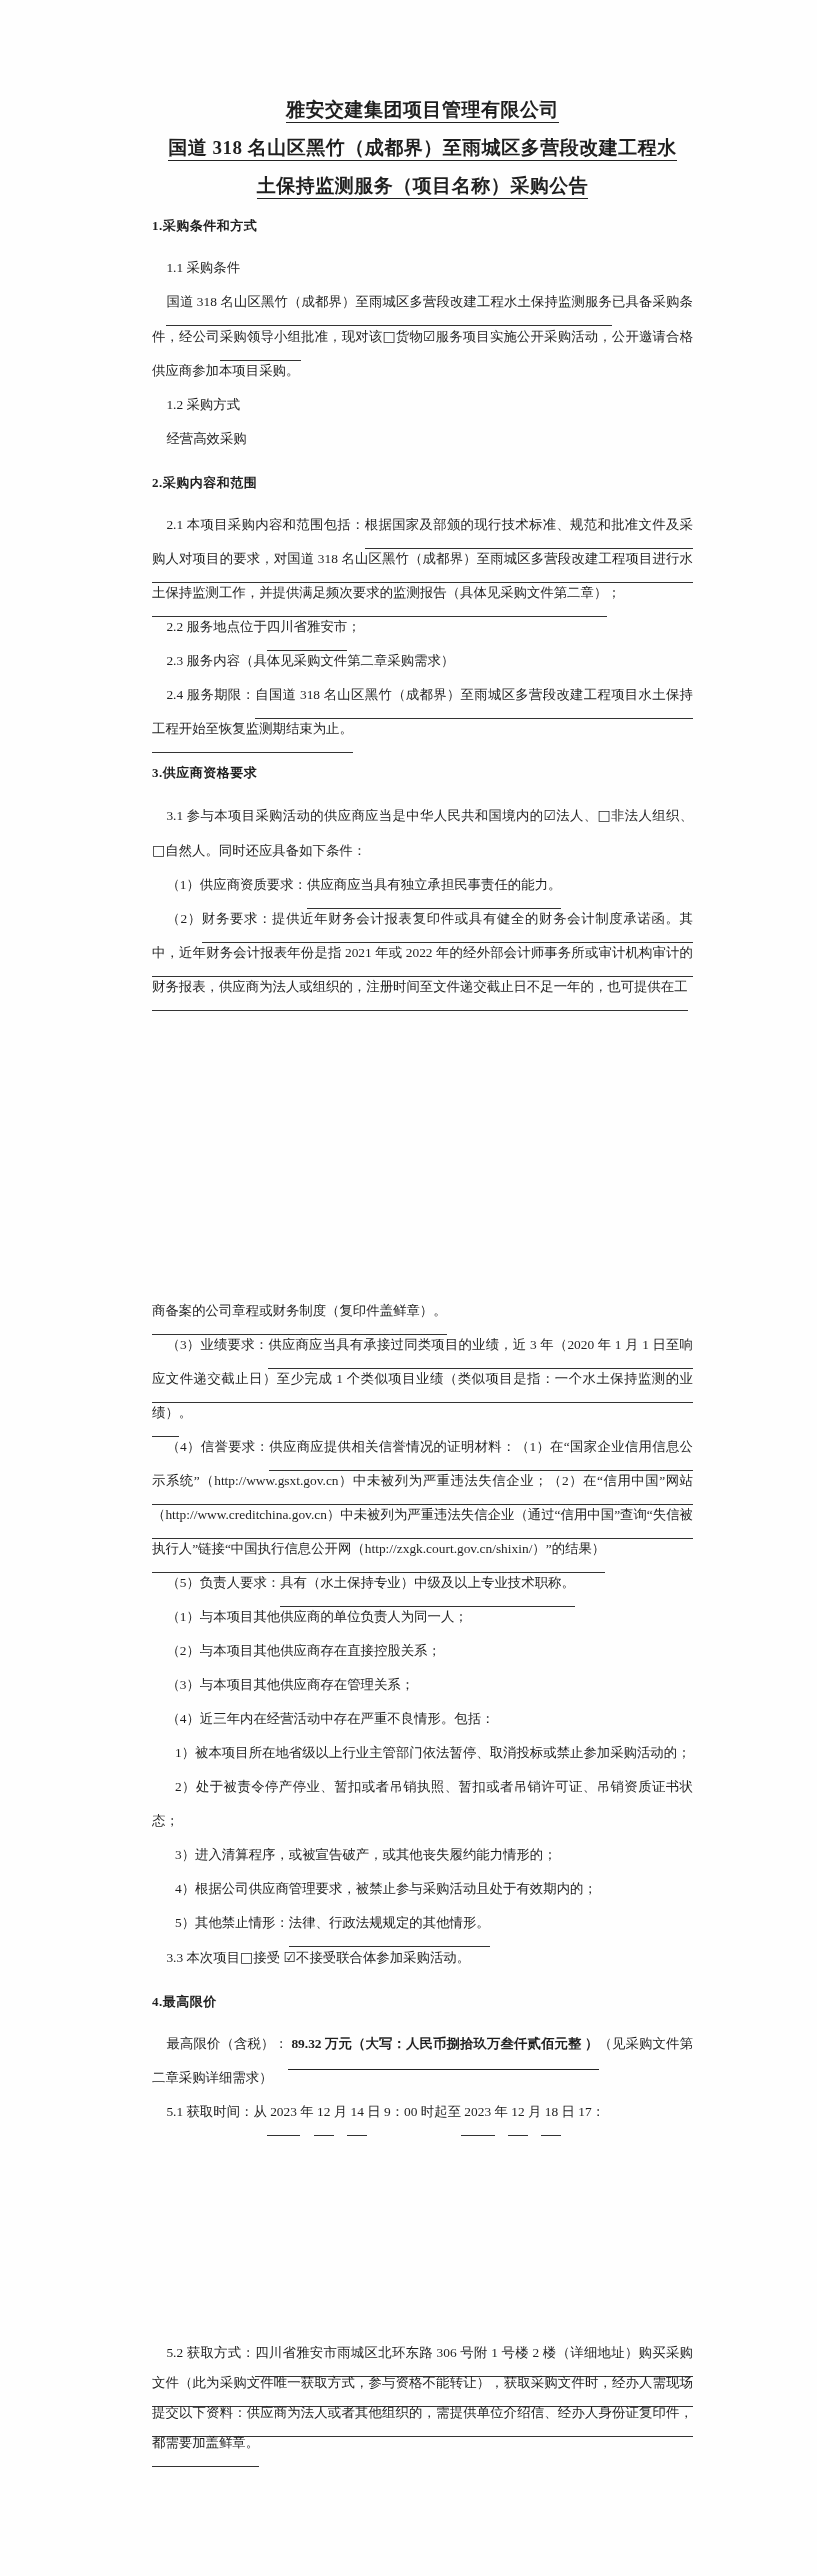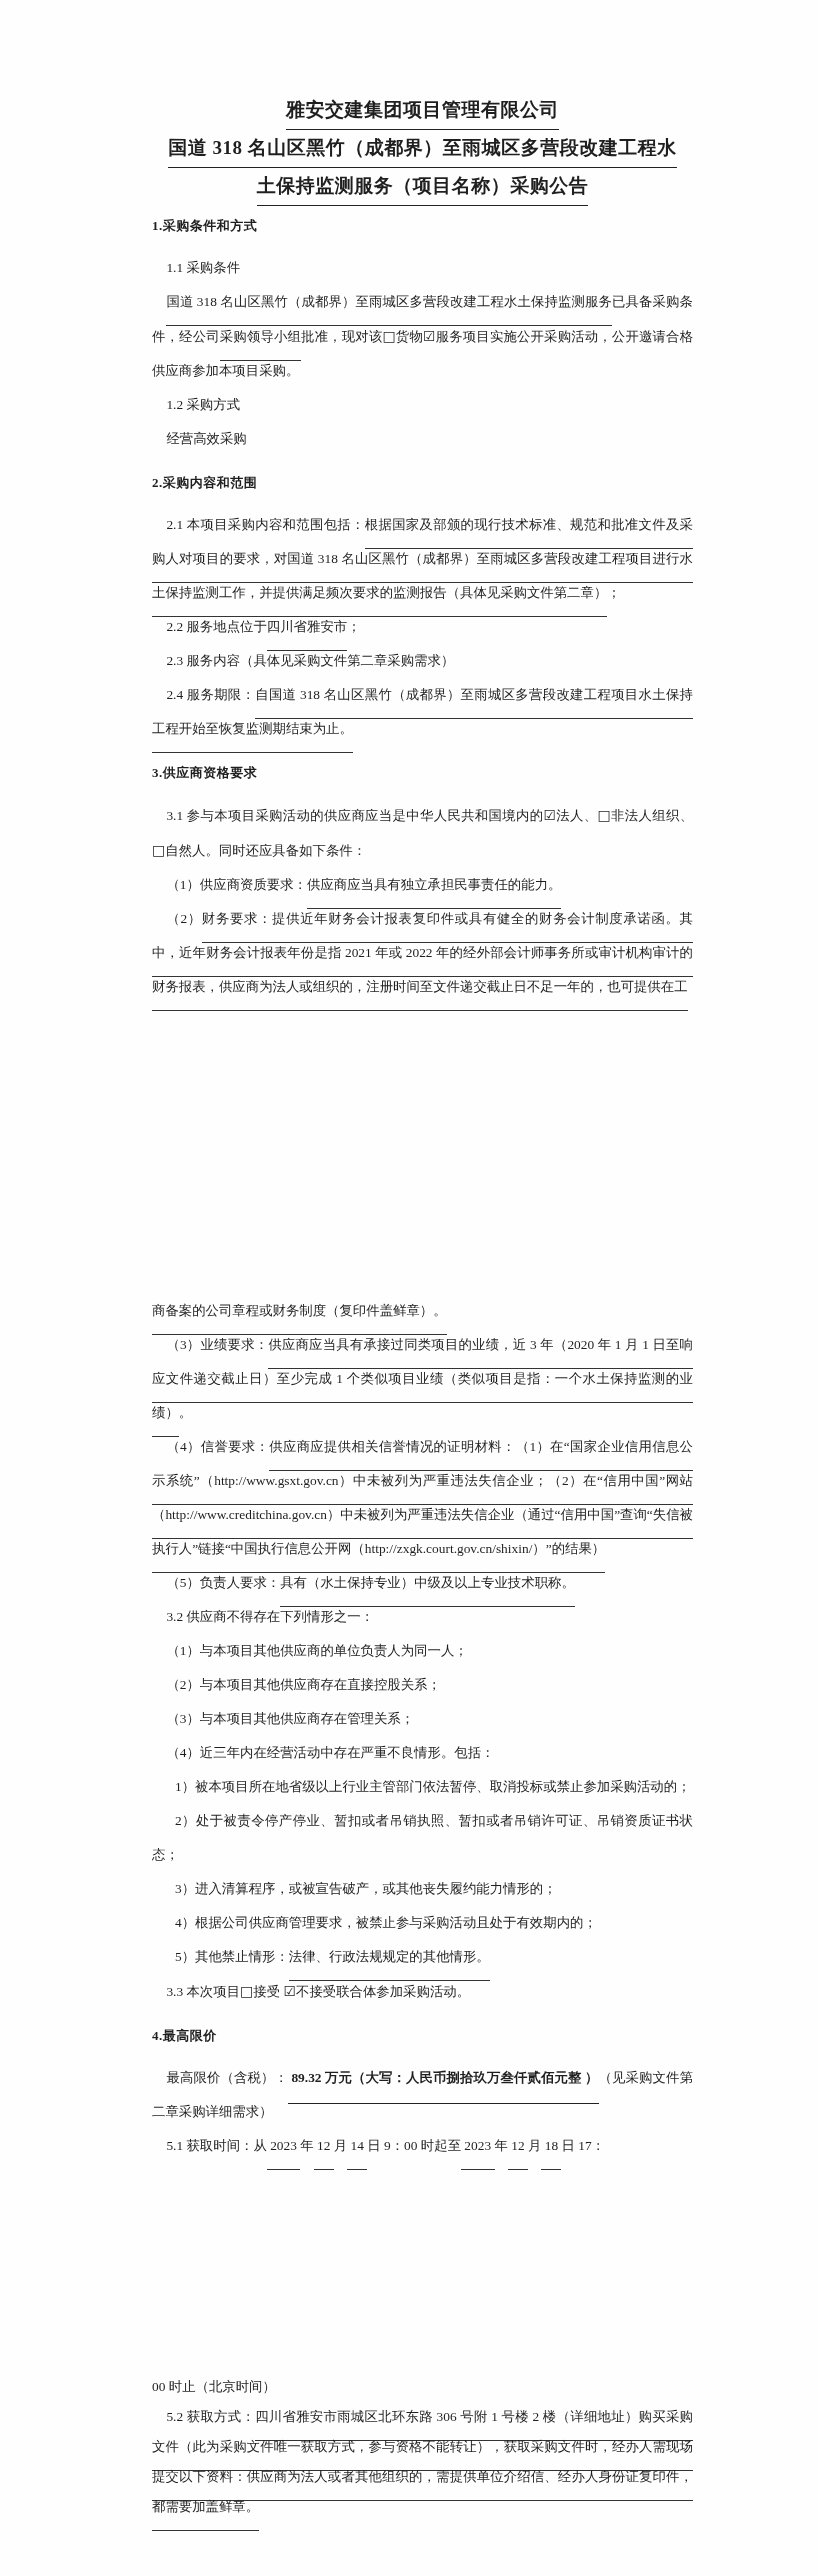--- a/index.html
+++ b/index.html
@@ -9,21 +9,21 @@
     background:#fefefe;
     font-family:"Liberation Serif","DejaVu Serif",serif;
     color:#1f1f1f;
     overflow:hidden;
   }
   .content{position:absolute;left:152px;top:98px;width:541px;}
   .title-line{
     text-align:center;font-size:19px;font-weight:bold;
     line-height:1.3;margin-bottom:13.4px;letter-spacing:0.5px;
   }
-  .title-line .r{border-bottom:1.5px solid #222;padding-bottom:9px;text-align:right;}
+  .title-line .r{border-bottom:1.5px solid #222;padding-bottom:2px;text-align:right;}
   .h{font-size:13px;font-weight:bold;margin:18.5px 0 15.5px 0;letter-spacing:0.5px;}
   .p{font-size:13.4px;line-height:34px;text-align:justify;}
   .pg3{line-height:30px;}
   .ind1{text-indent:14.4px;}
   .ind2{text-indent:23px;}
   .r-u{border-bottom:0.8px solid #333;padding-bottom:16px;}
   .r-bu{font-weight:bold;border-bottom:1px solid #222;padding-bottom:18px;}
   .r-cb{font-family:"DejaVu Sans","Liberation Sans",sans-serif;font-size:14px;}
   .spacer{width:100%;}
 </style>
@@ -47,33 +47,31 @@
       <div class="p ind1"><span class="r">2.4 服务期限：</span><span class="r r-u">自国道 318 名山区黑竹（成都界）至雨城区多营段改建工程项目水土保持工程开始至恢复监测期结束为止。</span></div>
       <div class="h"><span class="r">3.供应商资格要求</span></div>
       <div class="p ind1"><span class="r">3.1 参与本项目采购活动的供应商应当是中华人民共和国境内的</span><span class="r r-cb">☑</span><span class="r">法人、</span><span class="r r-cb">□</span><span class="r">非法人组织、</span><span class="r r-cb">□</span><span class="r">自然人。同时还应具备如下条件：</span></div>
       <div class="p ind1"><span class="r">（1）供应商资质要求：</span><span class="r r-u">供应商应当具有独立承担民事责任的能力。</span></div>
       <div class="p ind1"><span class="r">（2）</span><span class="r r-u">财务要求：提供近年财务会计报表复印件或具有健全的财务会计制度承诺函。其中，近年财务会计报表年份是指 2021 年或 2022 年的经外部会计师事务所或审计机构审计的财务报表，供应商为法人或组织的，注册时间至文件递交截止日不足一年的，也可提供在工</span></div>
       <div class="spacer" style="height: 290px;"></div>
       <div class="p "><span class="r r-u">商备案的公司章程或财务制度（复印件盖鲜章）。</span></div>
       <div class="p ind1"><span class="r">（3）业绩要求：</span><span class="r r-u">供应商应当具有承接过同类项目的业绩，近 3 年（2020 年 1 月 1 日至响应文件递交截止日）至少完成 1 个类似项目业绩（类似项目是指：一个水土保持监测的业绩）</span><span class="r">。</span></div>
       <div class="p ind1"><span class="r">（4）信誉要求：</span><span class="r r-u">供应商应提供相关信誉情况的证明材料：（1）在“国家企业信用信息公示系统”（http://www.gsxt.gov.cn）中未被列为严重违法失信企业；（2）在“信用中国”网站（http://www.creditchina.gov.cn）中未被列为严重违法失信企业（通过“信用中国”查询“失信被执行人”链接“中国执行信息公开网（http://zxgk.court.gov.cn/shixin/）”的结果）</span></div>
       <div class="p ind1"><span class="r">（5）负责人要求：</span><span class="r r-u">具有（水土保持专业）中级及以上专业技术职称。</span></div>
-      <div class="p ind1"><span class="r">3.2 供应商不得存在下列情形之一：</span></div>
       <div class="p ind1"><span class="r">（1）与本项目其他供应商的单位负责人为同一人；</span></div>
       <div class="p ind1"><span class="r">（2）与本项目其他供应商存在直接控股关系；</span></div>
       <div class="p ind1"><span class="r">（3）与本项目其他供应商存在管理关系；</span></div>
       <div class="p ind1"><span class="r">（4）近三年内在经营活动中存在严重不良情形。包括：</span></div>
       <div class="p ind2"><span class="r">1）被本项目所在地省级以上行业主管部门依法暂停、取消投标或禁止参加采购活动的；</span></div>
       <div class="p ind2"><span class="r">2）处于被责令停产停业、暂扣或者吊销执照、暂扣或者吊销许可证、吊销资质证书状态；</span></div>
       <div class="p ind2"><span class="r">3）进入清算程序，或被宣告破产，或其他丧失履约能力情形的；</span></div>
       <div class="p ind2"><span class="r">4）根据公司供应商管理要求，被禁止参与采购活动且处于有效期内的；</span></div>
       <div class="p ind2"><span class="r">5）其他禁止情形：</span><span class="r r-u">法律、行政法规规定的其他情形。</span></div>
       <div class="p ind1"><span class="r">3.3 本次项目</span><span class="r r-cb">□</span><span class="r">接受 </span><span class="r r-cb">☑</span><span class="r">不接受联合体参加采购活动。</span></div>
       <div class="h"><span class="r">4.最高限价</span></div>
       <div class="p ind1"><span class="r">最高限价（含税）：</span><span class="r r-bu"> 89.32 万元（大写：人民币捌拾玖万叁仟贰佰元整 ）</span><span class="r">（见采购文件第二章采购详细需求）</span></div>
       <div class="p ind1"><span class="r">5.1 获取时间：从</span><span class="r r-u"> 2023 </span><span class="r">年</span><span class="r r-u"> 12 </span><span class="r">月</span><span class="r r-u"> 14 </span><span class="r">日 9：00 时起至</span><span class="r r-u"> 2023 </span><span class="r">年</span><span class="r r-u"> 12 </span><span class="r">月</span><span class="r r-u"> 18 </span><span class="r">日 17：</span></div>
       <div class="spacer" style="height: 209px;"></div>
-      <div class="p pg3"><span class="r">00 时止（北京时间）</span></div>
       <div class="p ind1 pg3"><span class="r">5.2 获取方式：</span><span class="r r-u">四川省雅安市雨城区北环东路 306 号附 1 号楼 2 楼（详细地址）购买采购文件（此为采购文件唯一获取方式，参与资格不能转让），获取采购文件时，经办人需现场提交以下资料：供应商为法人或者其他组织的，需提供单位介绍信、经办人身份证复印件，都需要加盖鲜章。</span></div>
     </div>
 
 </div>
 
 
 </body></html>

